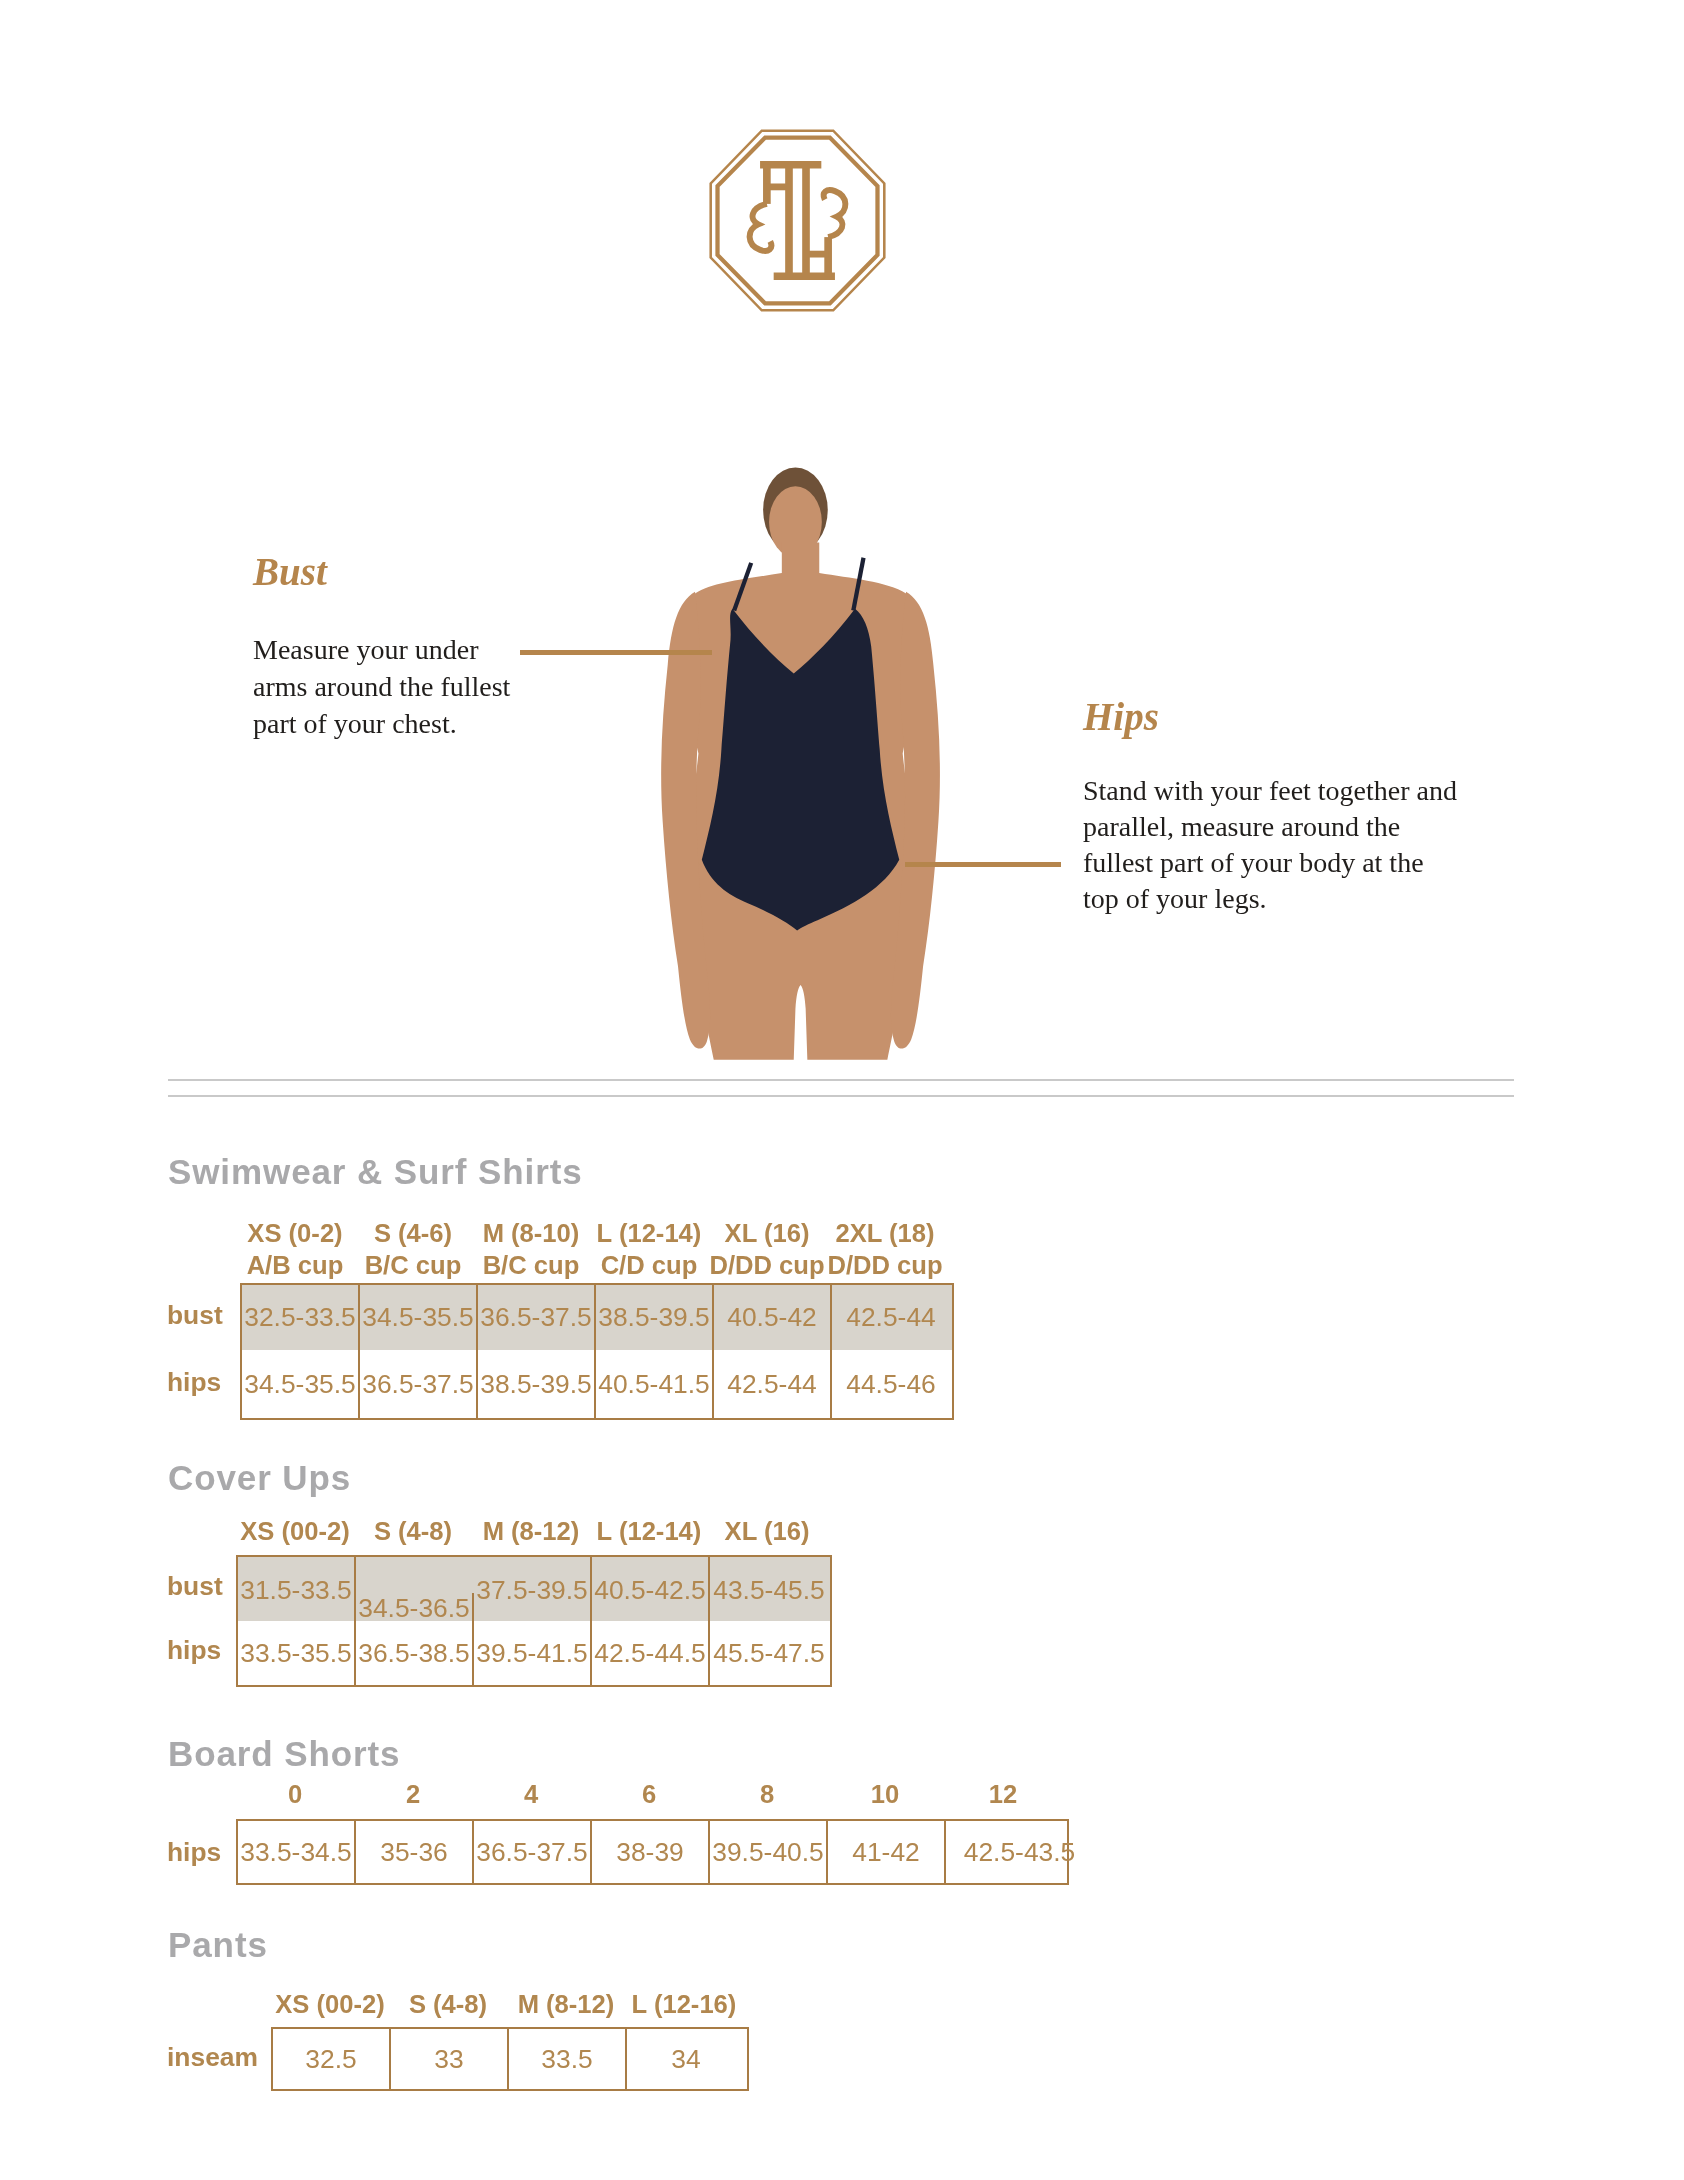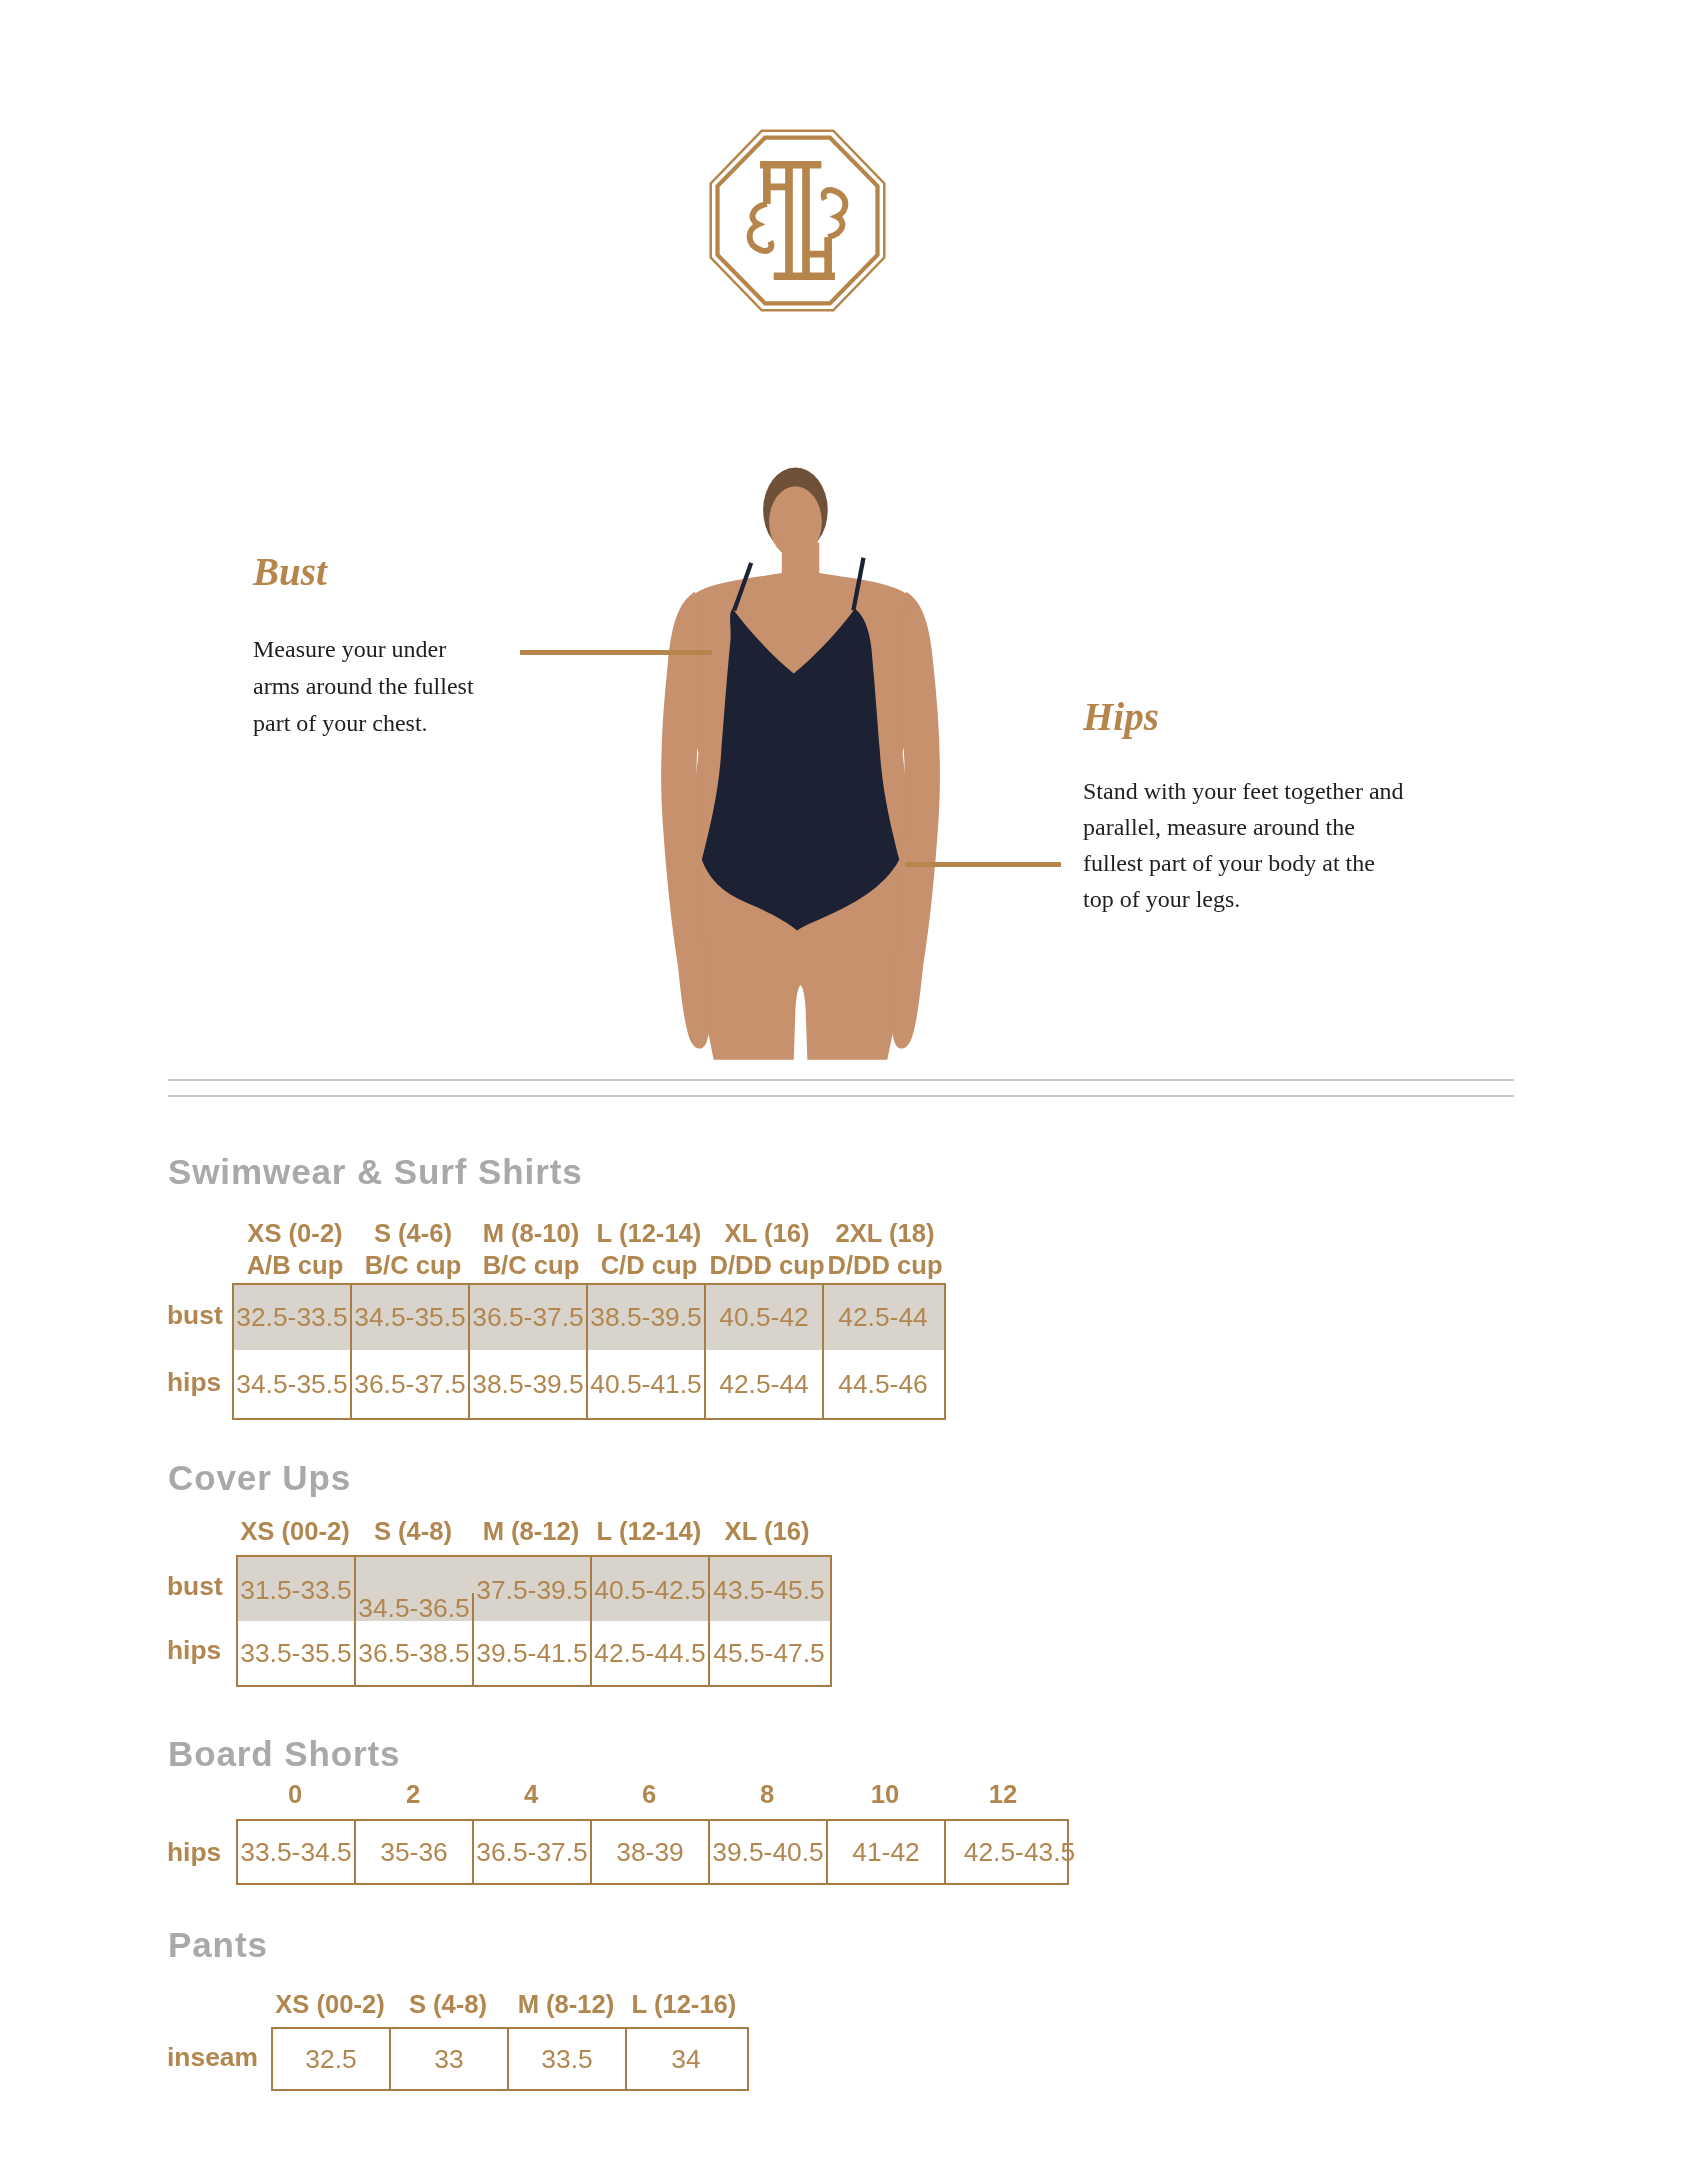--- a/index.html
+++ b/index.html
@@ -9,21 +9,21 @@
 
   
   .brand-logo{position:absolute;left:709px;top:129px;width:177px;height:183px;color:var(--gold);}
   .page-title{position:absolute;left:0;top:337px;width:1629px;text-align:center;
               font-family:"Liberation Serif",serif;font-size:128px;line-height:1;
               letter-spacing:-1.7px;color:var(--gold);}
 
   
   .guide-heading{position:absolute;font-family:"Liberation Serif",serif;font-style:italic;
                  font-weight:700;font-size:39px;color:var(--gold);}
-  .guide-text{position:absolute;font-family:"Liberation Serif",serif;font-size:24px;
+  .guide-text{position:absolute;font-family:"Liberation Serif",serif;font-size:28px;
               color:var(--body-text);}
   .guide-text div{line-height:37px;}
   #hips-text div{line-height:36px;}
   .pointer-line{position:absolute;height:5.1px;background:var(--gold);}
 
   .divider{position:absolute;left:168px;width:1346px;height:1.7px;background:var(--divider);}
 
   
   .section-title{position:absolute;font-size:35px;font-weight:700;letter-spacing:0.9px;
                  color:var(--heading-gray);white-space:nowrap;}
@@ -131,21 +131,21 @@
       <div class="header-row" style="left: 236px; top: 1250px; width: 710px; grid-template-columns: repeat(6, 118px);">
         <span class="cup-header">A/B cup</span>
         <span class="cup-header">B/C cup</span>
         <span class="cup-header">B/C cup</span>
         <span class="cup-header">C/D cup</span>
         <span class="cup-header">D/DD cup</span>
         <span class="cup-header">D/DD cup</span>
       </div>
       <div class="row-label" style="left: 167px; top: 1298px;">bust</div>
       <div class="row-label" style="left: 167px; top: 1365px;">hips</div>
-      <div class="size-table" style="left: 232px; top: 1283px; width: 710px;">
+      <div class="size-table" style="left: 240px; top: 1283px; width: 710px;">
         <div class="trow shaded" style="grid-template-columns: repeat(6, 118px); height: 65px;">
           <div class="cell" style="position: static;">32.5-33.5</div>
           <div class="cell" style="position: static;">34.5-35.5</div>
           <div class="cell" style="position: static;">36.5-37.5</div>
           <div class="cell" style="position: static;">38.5-39.5</div>
           <div class="cell" style="position: static;">40.5-42</div>
           <div class="cell last" style="position: static;">42.5-44</div>
         </div>
         <div class="trow" style="grid-template-columns: repeat(6, 118px); height: 68px;">
           <div class="cell" style="position: static;">34.5-35.5</div>

